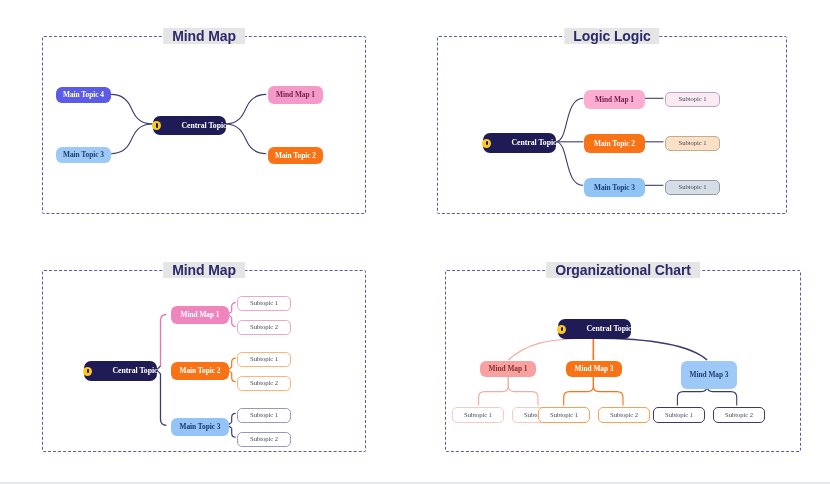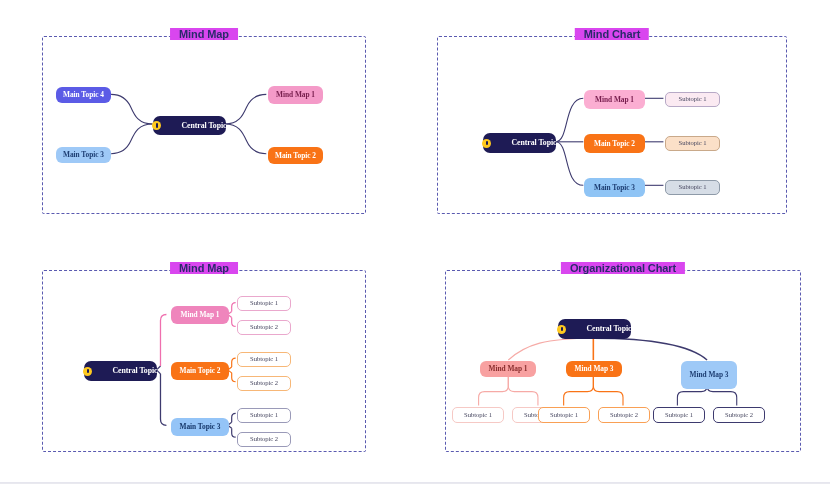--- a/index.html
+++ b/index.html
@@ -25,23 +25,23 @@
     position: absolute;
     border: 1.4px dashed #5a5ab0;
     border-radius: 2px;
     box-sizing: border-box;
   }
   .panel-title {
     position: absolute;
     top: -9px;
     left: 50%;
     transform: translateX(-50%);
-    background: #d946ef;
+    background: #e5e5e5;
     padding: 0 9px;
-    font-size: 11px;
+    font-size: 14px;
     font-weight: bold;
     color: #2b2a6b;
     letter-spacing: -0.1px;
     white-space: nowrap;
   }
 
   .panel-inner { position: absolute; inset: 0; }
 
   
   .links {
@@ -140,21 +140,21 @@
 
       <div class="node" style="left:13px; top:110px; width:55px; height:16px; background:#9ec9f7; color:#1e3f74;">Main Topic 3</div>
 
       <div class="node" style="left:225px; top:49px; width:55px; height:18px; background:#f49ac8; color:#7a2050;">Mind Map 1</div>
 
       <div class="node" style="left:225px; top:110px; width:55px; height:17px; background:#f97316; color:#ffffff;">Main Topic 2</div>
     </div>
   </div>
 
   <div class="panel" style="left:437px; top:36px; width:350px; height:178px;">
-    <div class="panel-title">Mind Chart</div>
+    <div class="panel-title">Logic Logic</div>
     <div class="panel-inner">
       <svg class="links" viewBox="0 0 350 178">
 
         <path d="M118,106 C 132,106 126,62 146,62" fill="none" stroke="#3d3a6e" stroke-width="1.1"></path>
         <path d="M118,106 L 146,106" fill="none" stroke="#3d3a6e" stroke-width="1.1"></path>
         <path d="M118,106 C 132,106 126,150 146,150" fill="none" stroke="#3d3a6e" stroke-width="1.1"></path>
 
         <path d="M207,62 L 227,62" fill="none" stroke="#3d3a6e" stroke-width="1.1"></path>
         <path d="M207,106 L 227,106" fill="none" stroke="#3d3a6e" stroke-width="1.1"></path>
         <path d="M207,150 L 227,150" fill="none" stroke="#3d3a6e" stroke-width="1.1"></path>

